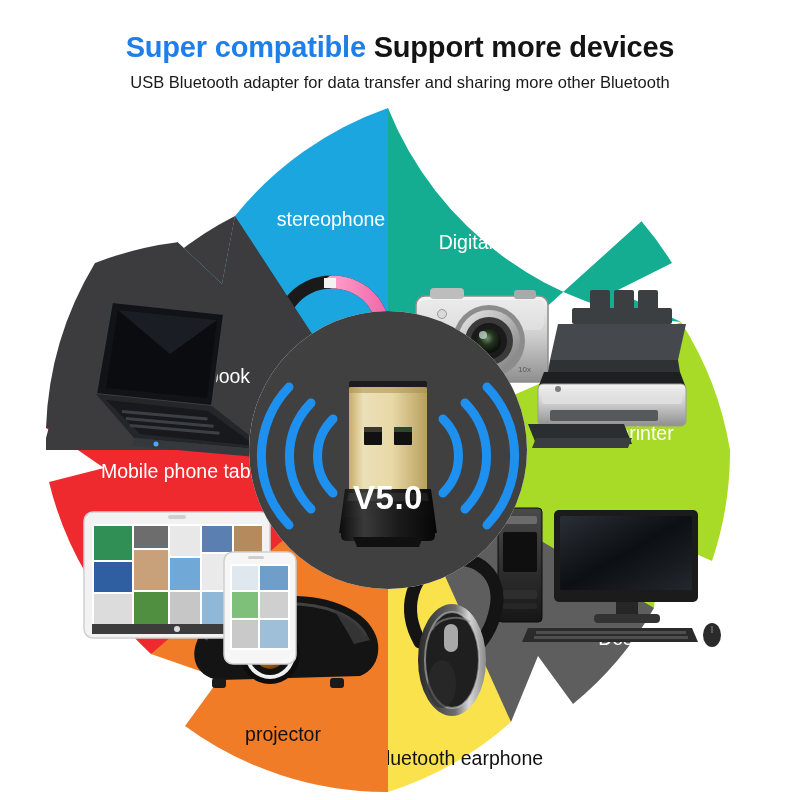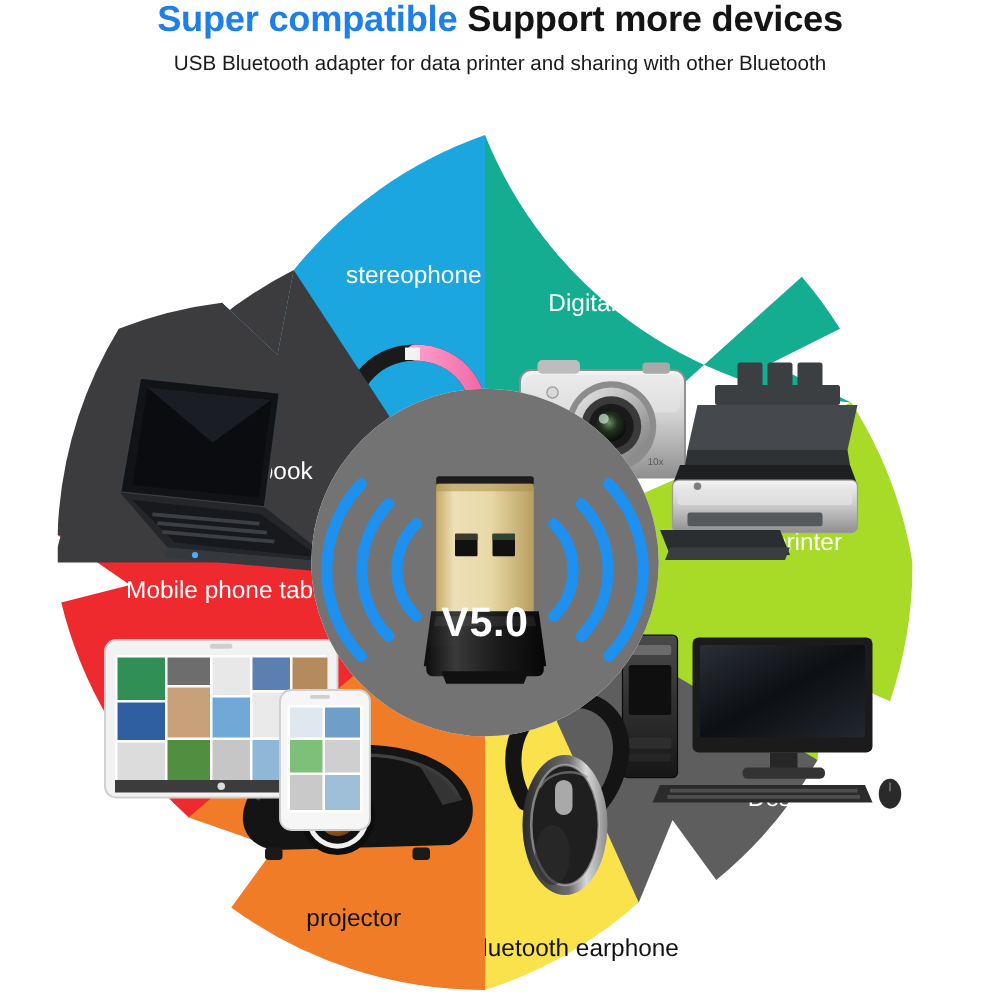--- a/index.html
+++ b/index.html
@@ -16,21 +16,21 @@
   }
 
   
   #header {
     position: absolute;
     top: 0; left: 0;
     width: 800px;
     text-align: center;
   }
   #title-line {
-    margin-top: 0;
+    margin-top: 31px;
     font-size: 29px;
     font-weight: bold;
     letter-spacing: -0.2px;
     white-space: nowrap;
   }
   #title-accent { color: #1E7FE8; }
   #title-rest   { color: #141414; }
   #subtitle {
     margin-top: 9px;
     font-size: 16.5px;
@@ -61,21 +61,21 @@
   
   #hub {
     position: absolute;
     left: 50%;
     top: 50%;
     width: 278px;
     height: 278px;
     margin-left: -139px;
     margin-top: -139px;
     border-radius: 50%;
-    background: #737373;
+    background: #404040;
   }
   #dongle-stage {
     position: absolute;
     left: 0; top: 0;
     width: 278px; height: 278px;
   }
   #version-text {
     position: absolute;
     left: 0;
     top: 168px;
@@ -88,21 +88,21 @@
     pointer-events: none;
   }
 </style>
 </head>
 <body>
 
 <div id="header">
   <div id="title-line">
     <span id="title-accent">Super compatible</span><span id="title-rest"> Support more devices</span>
   </div>
-  <div id="subtitle">USB Bluetooth adapter for data printer and sharing with other Bluetooth</div>
+  <div id="subtitle">USB Bluetooth adapter for data transfer and sharing more other Bluetooth</div>
 </div>
 
 <div id="wheel-wrap">
 
   <svg id="wheel-svg" width="684" height="684" viewBox="0 0 684 684">
     <defs>
 
       <linearGradient id="gMetal" x1="0" y1="0" x2="0" y2="1">
         <stop offset="0" stop-color="#f4f4f4"></stop>
         <stop offset="0.45" stop-color="#cfcfcf"></stop>

